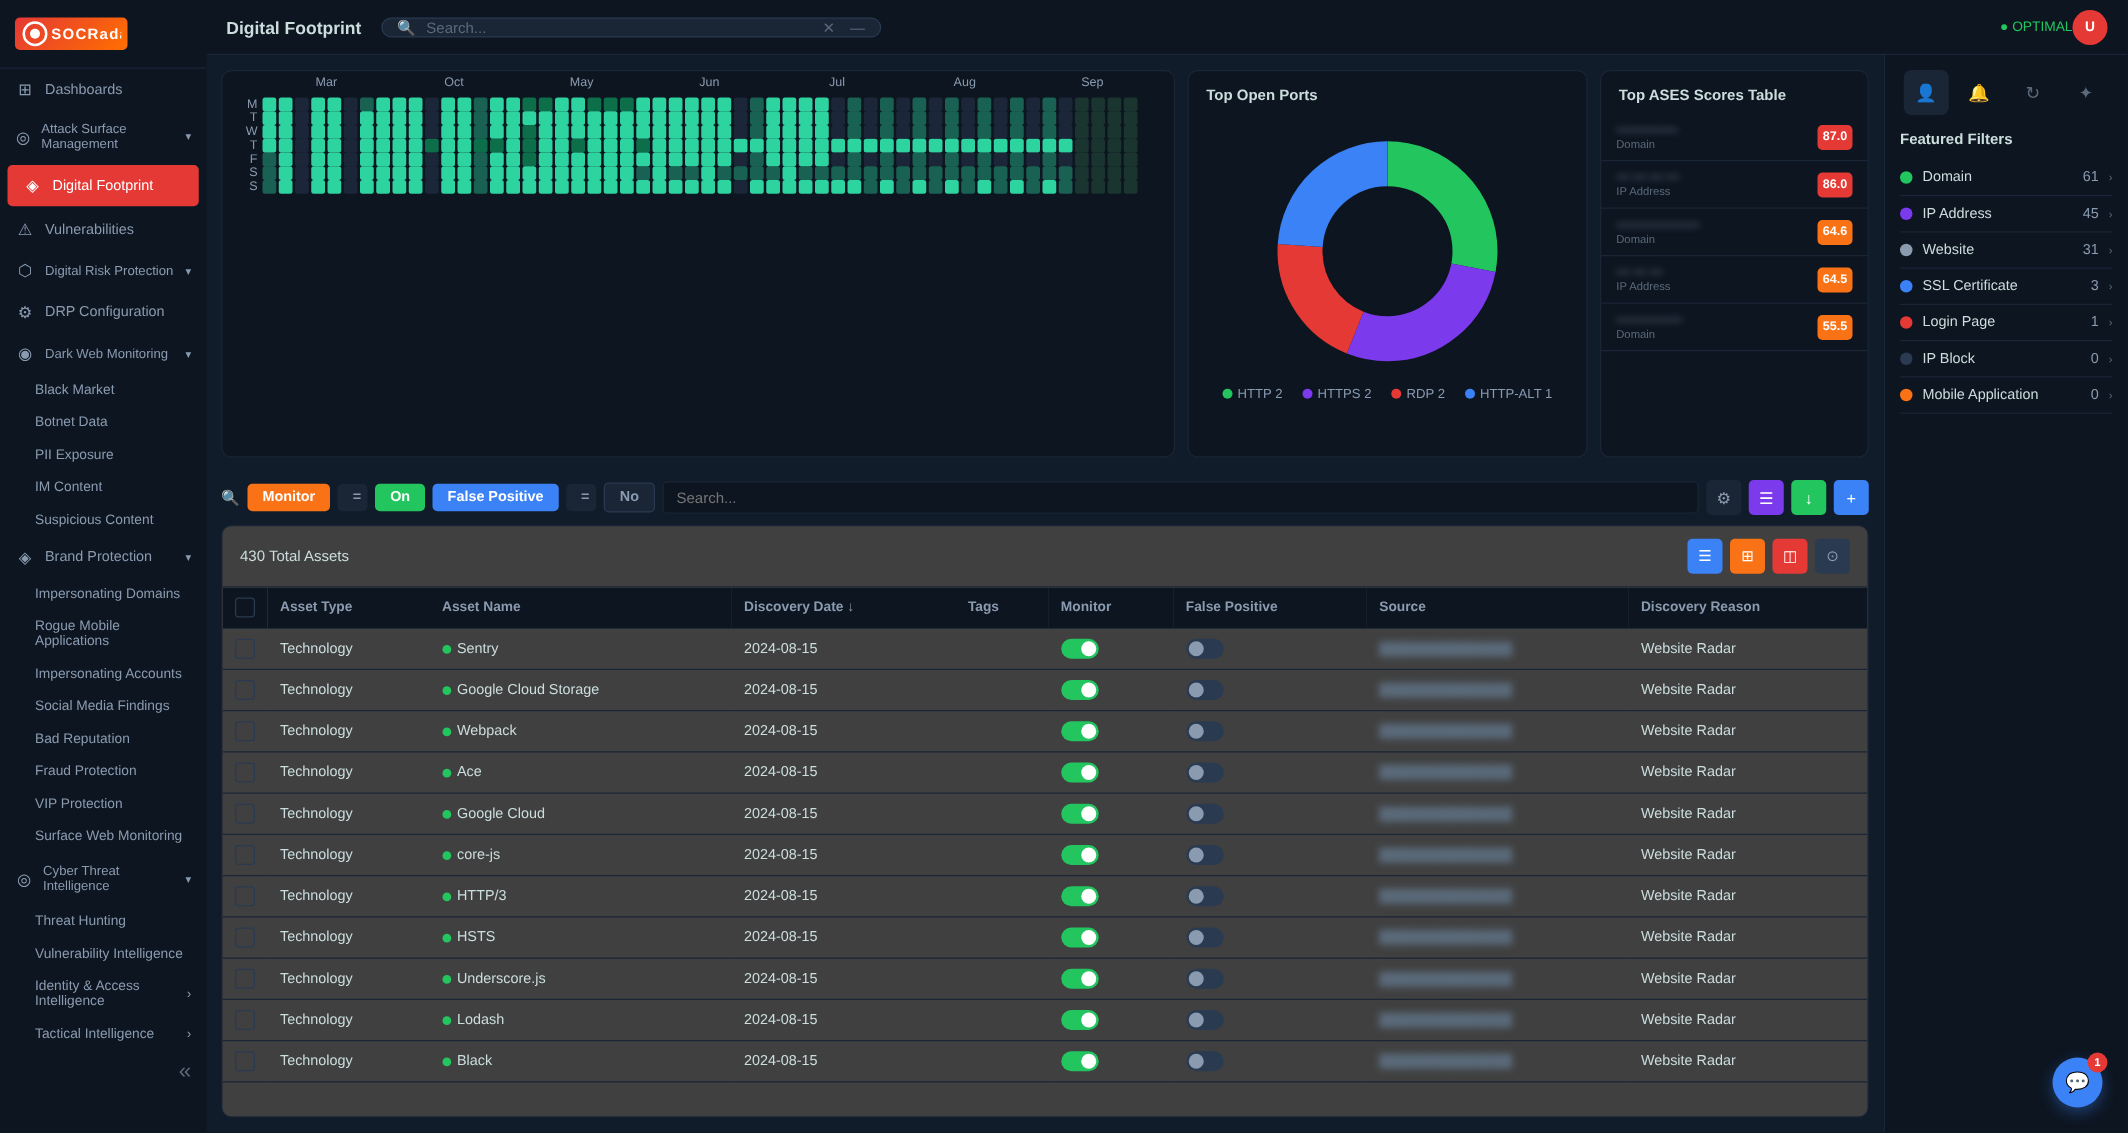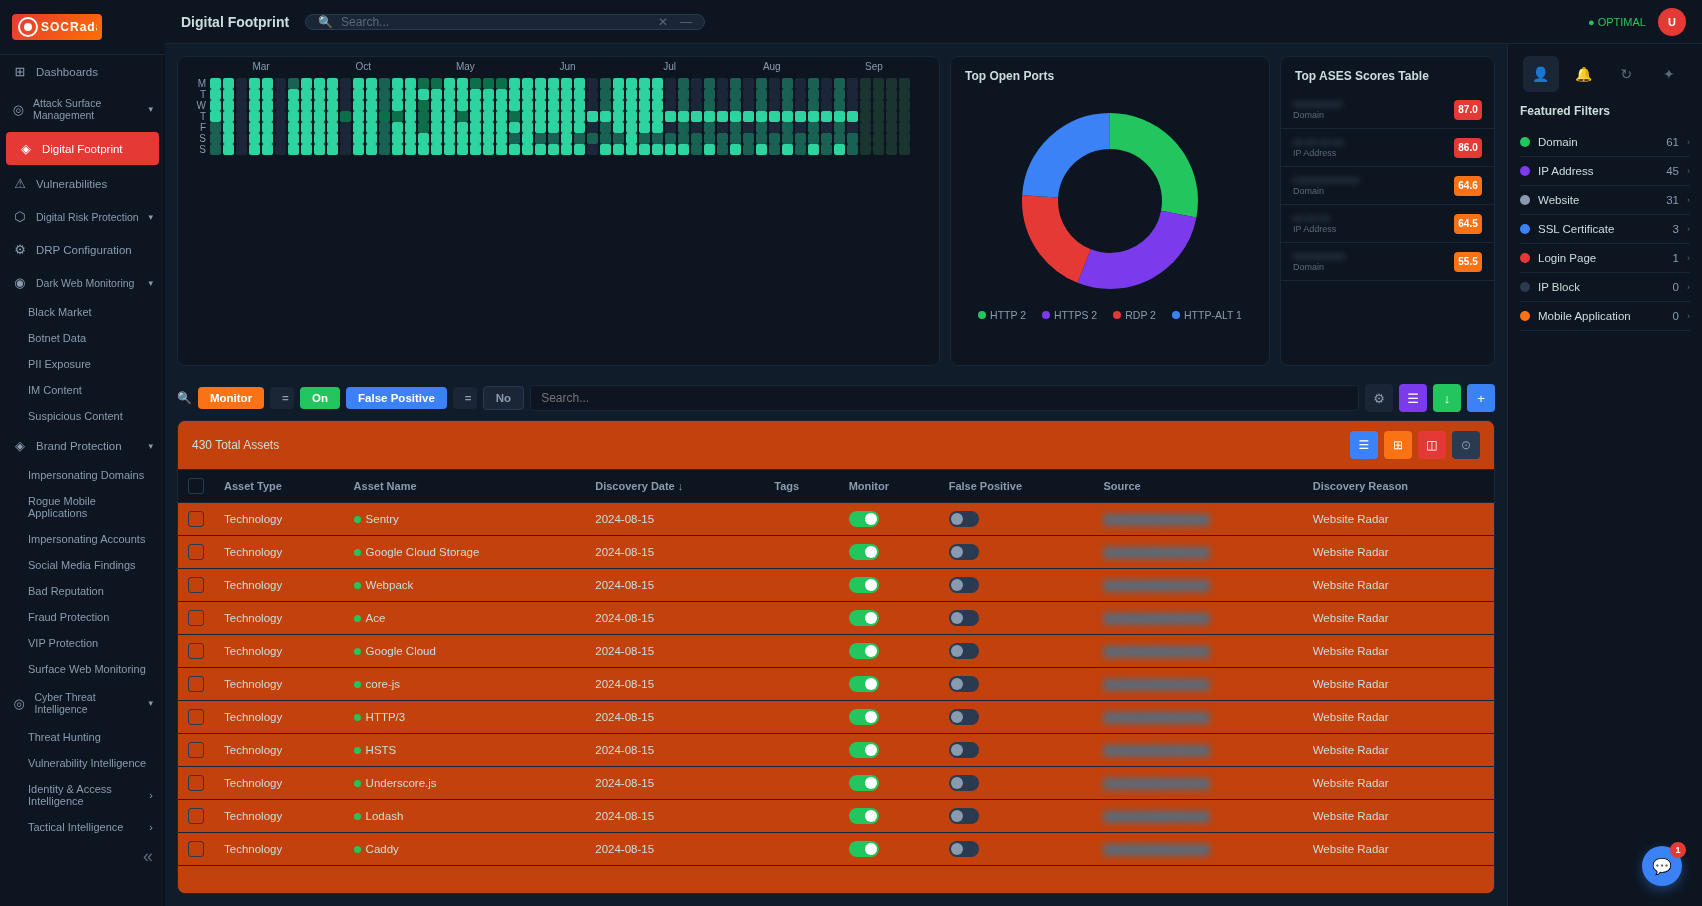--- a/index.html
+++ b/index.html
@@ -18,21 +18,21 @@
 
     
     .main { flex: 1; display: flex; flex-direction: column; overflow: hidden; }
 
     
     .topbar { height: 44px; background: #0d1520; border-bottom: 1px solid #1a2535; display: flex; align-items: center; padding: 0 16px; gap: 16px; flex-shrink: 0; }
     .topbar-title { color: #cdd; font-size: 14px; font-weight: 600; }
     .topbar-search { flex: 1; max-width: 400px; background: #1a2535; border: 1px solid #2a3a50; border-radius: 20px; display: flex; align-items: center; padding: 0 12px; gap: 8px; }
     .topbar-search input { background: none; border: none; outline: none; color: #cdd; font-size: 12px; width: 100%; }
     .topbar-search input::placeholder { color: #5a6a7a; }
-    .topbar-right { display: flex; align-items: center; gap: 12px; margin-left: auto; text-align: center; }
+    .topbar-right { display: flex; align-items: center; margin-left: auto; text-align: center; }
     .topbar-status { color: #22c55e; font-size: 11px; display: flex; align-items: center; gap: 4px; }
     .topbar-avatar { width: 28px; height: 28px; background: #e53935; border-radius: 50%; display: flex; align-items: center; justify-content: center; color: white; font-size: 11px; font-weight: 700; }
 
     
     .content { flex: 1; display: flex; overflow: hidden; background: #111c2a; }
     .content-main { flex: 1; overflow-y: auto; padding: 12px; display: flex; flex-direction: column; gap: 10px; }
     .content-sidebar { width: 195px; flex-shrink: 0; background: #0d1520; border-left: 1px solid #1a2535; padding: 12px; overflow-y: auto; }
 
     
     .top-panels { display: flex; gap: 10px; height: 310px; flex-shrink: 0; }
@@ -80,21 +80,21 @@
     .filter-search { flex: 1; background: none; border: none; outline: none; color: #cdd; font-size: 12px; }
     .filter-search-wrap { flex: 1; background: #0d1520; border: 1px solid #1a2535; border-radius: 4px; padding: 5px 10px; }
     .filter-actions { display: flex; gap: 6px; margin-left: auto; }
     .filter-action-btn { width: 28px; height: 28px; border-radius: 4px; display: flex; align-items: center; justify-content: center; cursor: pointer; font-size: 13px; }
     .fa-settings { background: #1a2535; color: #8a9bb0; }
     .fa-purple { background: #7c3aed; color: white; }
     .fa-green { background: #22c55e; color: white; }
     .fa-blue { background: #3b82f6; color: white; }
 
     
-    .table-panel { background: #c2410c; border-radius: 8px; border: 1px solid #1a2535; flex: 1; overflow: hidden; display: flex; flex-direction: column; }
+    .table-panel { background: #404040; border-radius: 8px; border: 1px solid #1a2535; flex: 1; overflow: hidden; display: flex; flex-direction: column; }
     .table-header-row { display: flex; align-items: center; padding: 10px 14px; border-bottom: 1px solid #1a2535; gap: 8px; }
     .total-assets { font-size: 12px; color: #cdd; font-weight: 500; }
     .table-view-btns { display: flex; gap: 6px; margin-left: auto; }
     .view-btn { width: 28px; height: 28px; border-radius: 4px; display: flex; align-items: center; justify-content: center; font-size: 12px; cursor: pointer; }
     .vb-blue { background: #3b82f6; color: white; }
     .vb-orange { background: #f97316; color: white; }
     .vb-red { background: #e53935; color: white; }
     .vb-gray { background: #2a3a50; color: #8a9bb0; }
 
     table { width: 100%; border-collapse: collapse; }
@@ -1043,21 +1043,21 @@
     <td>Website Radar</td>
   </tr>
                   <tr>
     <td>
                       <div class="cb-wrap"></div>
                     </td>
     <td>Technology</td>
     <td>
       <div class="asset-name">
         <div class="asset-dot"></div>
-        <span>Caddy</span>
+        <span>Black</span>
       </div>
     </td>
     <td>2024-08-15</td>
     <td></td>
     <td>
       <div class="toggle-on"></div>
     </td>
     <td>
       <div class="toggle-off"></div>
     </td>

